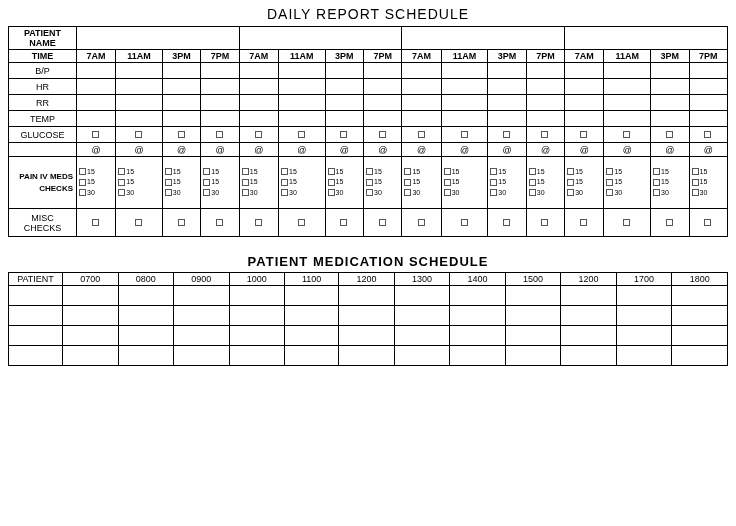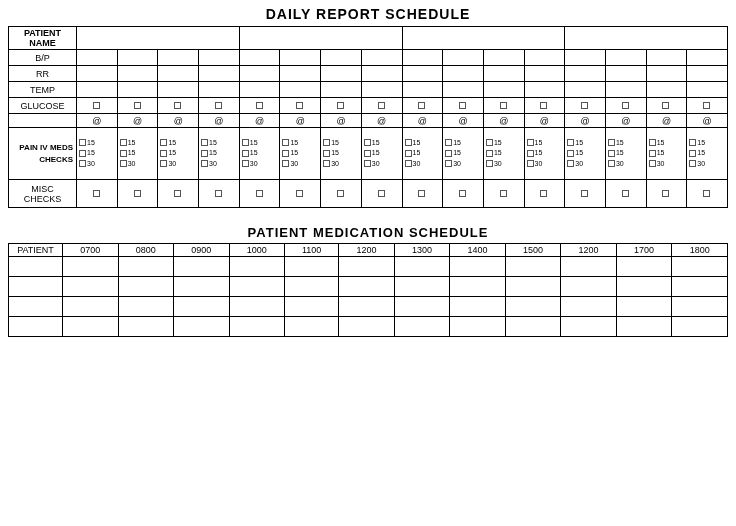--- a/index.html
+++ b/index.html
@@ -13,21 +13,21 @@
     }
     .page {
       width: 736px;
       height: 526px;
       padding: 6px 8px;
       background: #fff;
     }
     .main-title {
       text-align: center;
       font-size: 14px;
-      font-weight: bold;
+      font-weight: normal;
       margin-bottom: 4px;
       letter-spacing: 1px;
     }
     table {
       border-collapse: collapse;
       width: 100%;
     }
     td, th {
       border: 1px solid #000;
       text-align: center;
@@ -115,20 +115,39 @@
 
     <tbody>
         <tr>
       <td class="patient-name-label" style="width:68px;">PATIENT NAME</td>
       <td colspan="4" style="border:1px solid #000;"></td>
       <td colspan="4" style="border:1px solid #000;"></td>
       <td colspan="4" style="border:1px solid #000;"></td>
       <td colspan="4" style="border:1px solid #000;"></td>
     </tr>
 
+    <tr>
+      <td class="time-header label-cell">TIME</td>
+      <td class="time-header">7AM</td>
+      <td class="time-header">11AM</td>
+      <td class="time-header">3PM</td>
+      <td class="time-header">7PM</td>
+      <td class="time-header">7AM</td>
+      <td class="time-header">11AM</td>
+      <td class="time-header">3PM</td>
+      <td class="time-header">7PM</td>
+      <td class="time-header">7AM</td>
+      <td class="time-header">11AM</td>
+      <td class="time-header">3PM</td>
+      <td class="time-header">7PM</td>
+      <td class="time-header">7AM</td>
+      <td class="time-header">11AM</td>
+      <td class="time-header">3PM</td>
+      <td class="time-header">7PM</td>
+    </tr>
 
     <tr class="top-table">
       <td class="label-cell">B/P</td>
       <td></td>
           <td></td>
           <td></td>
           <td></td>
       <td></td>
           <td></td>
           <td></td>
@@ -136,20 +155,39 @@
       <td></td>
           <td></td>
           <td></td>
           <td></td>
       <td></td>
           <td></td>
           <td></td>
           <td></td>
     </tr>
 
+    <tr class="top-table">
+      <td class="label-cell">HR</td>
+      <td></td>
+          <td></td>
+          <td></td>
+          <td></td>
+      <td></td>
+          <td></td>
+          <td></td>
+          <td></td>
+      <td></td>
+          <td></td>
+          <td></td>
+          <td></td>
+      <td></td>
+          <td></td>
+          <td></td>
+          <td></td>
+    </tr>
 
     <tr class="top-table">
       <td class="label-cell">RR</td>
       <td></td>
           <td></td>
           <td></td>
           <td></td>
       <td></td>
           <td></td>
           <td></td>

